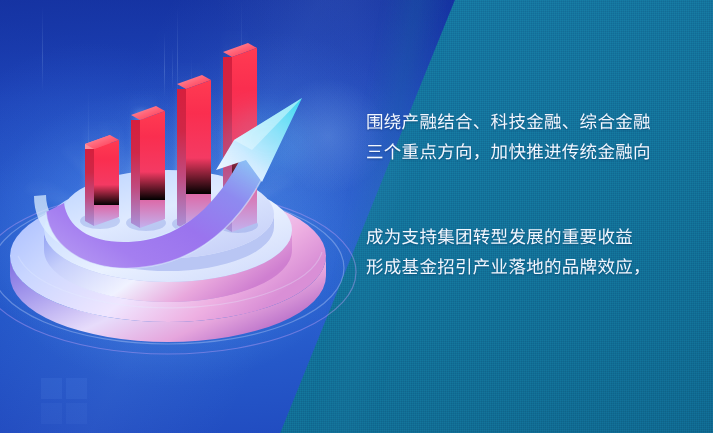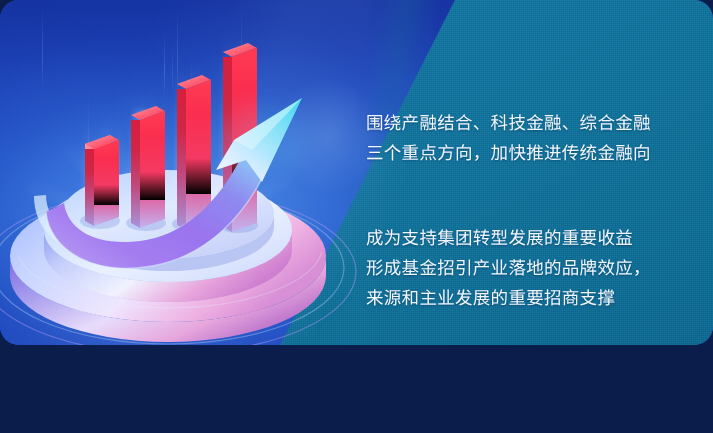--- a/index.html
+++ b/index.html
@@ -4,25 +4,24 @@
 <title>Growth Banner</title>
 <style>
   html, body {
     margin: 0;
     padding: 0;
     background: #0b1d4a;
   }
   #stage {
     position: relative;
     width: 713px;
-    height: 345px;
+    height: 433px;
     overflow: hidden;
-    font-family: Liberation Sans, sans-serif;
+    font-family: Liberation Mono, monospace;
     background: #1e4ec0;
-    border-radius: 19px;
   }
 
   
   .bg-base {
     position: absolute;
     inset: 0;
     background:
       radial-gradient(120% 90% at 28% 62%, #2f6fd8 0%, #2558c9 26%, #1f47bd 52%, #1a3bb0 74%, #17329f 100%);
   }
   
@@ -362,16 +361,15 @@
   </div>
 
   <div class="copy-block" id="para-1">
     <span class="copy-line">围绕产融结合、科技金融、综合金融</span>
     <span class="copy-line">三个重点方向，加快推进传统金融向</span>
   </div>
 
   <div class="copy-block" id="para-2">
     <span class="copy-line">成为支持集团转型发展的重要收益</span>
     <span class="copy-line">形成基金招引产业落地的品牌效应，</span>
-    <span class="copy-line">来源和主业发展的重要招商支撑</span>
   </div>
 
 </div>
 
 </body></html>

